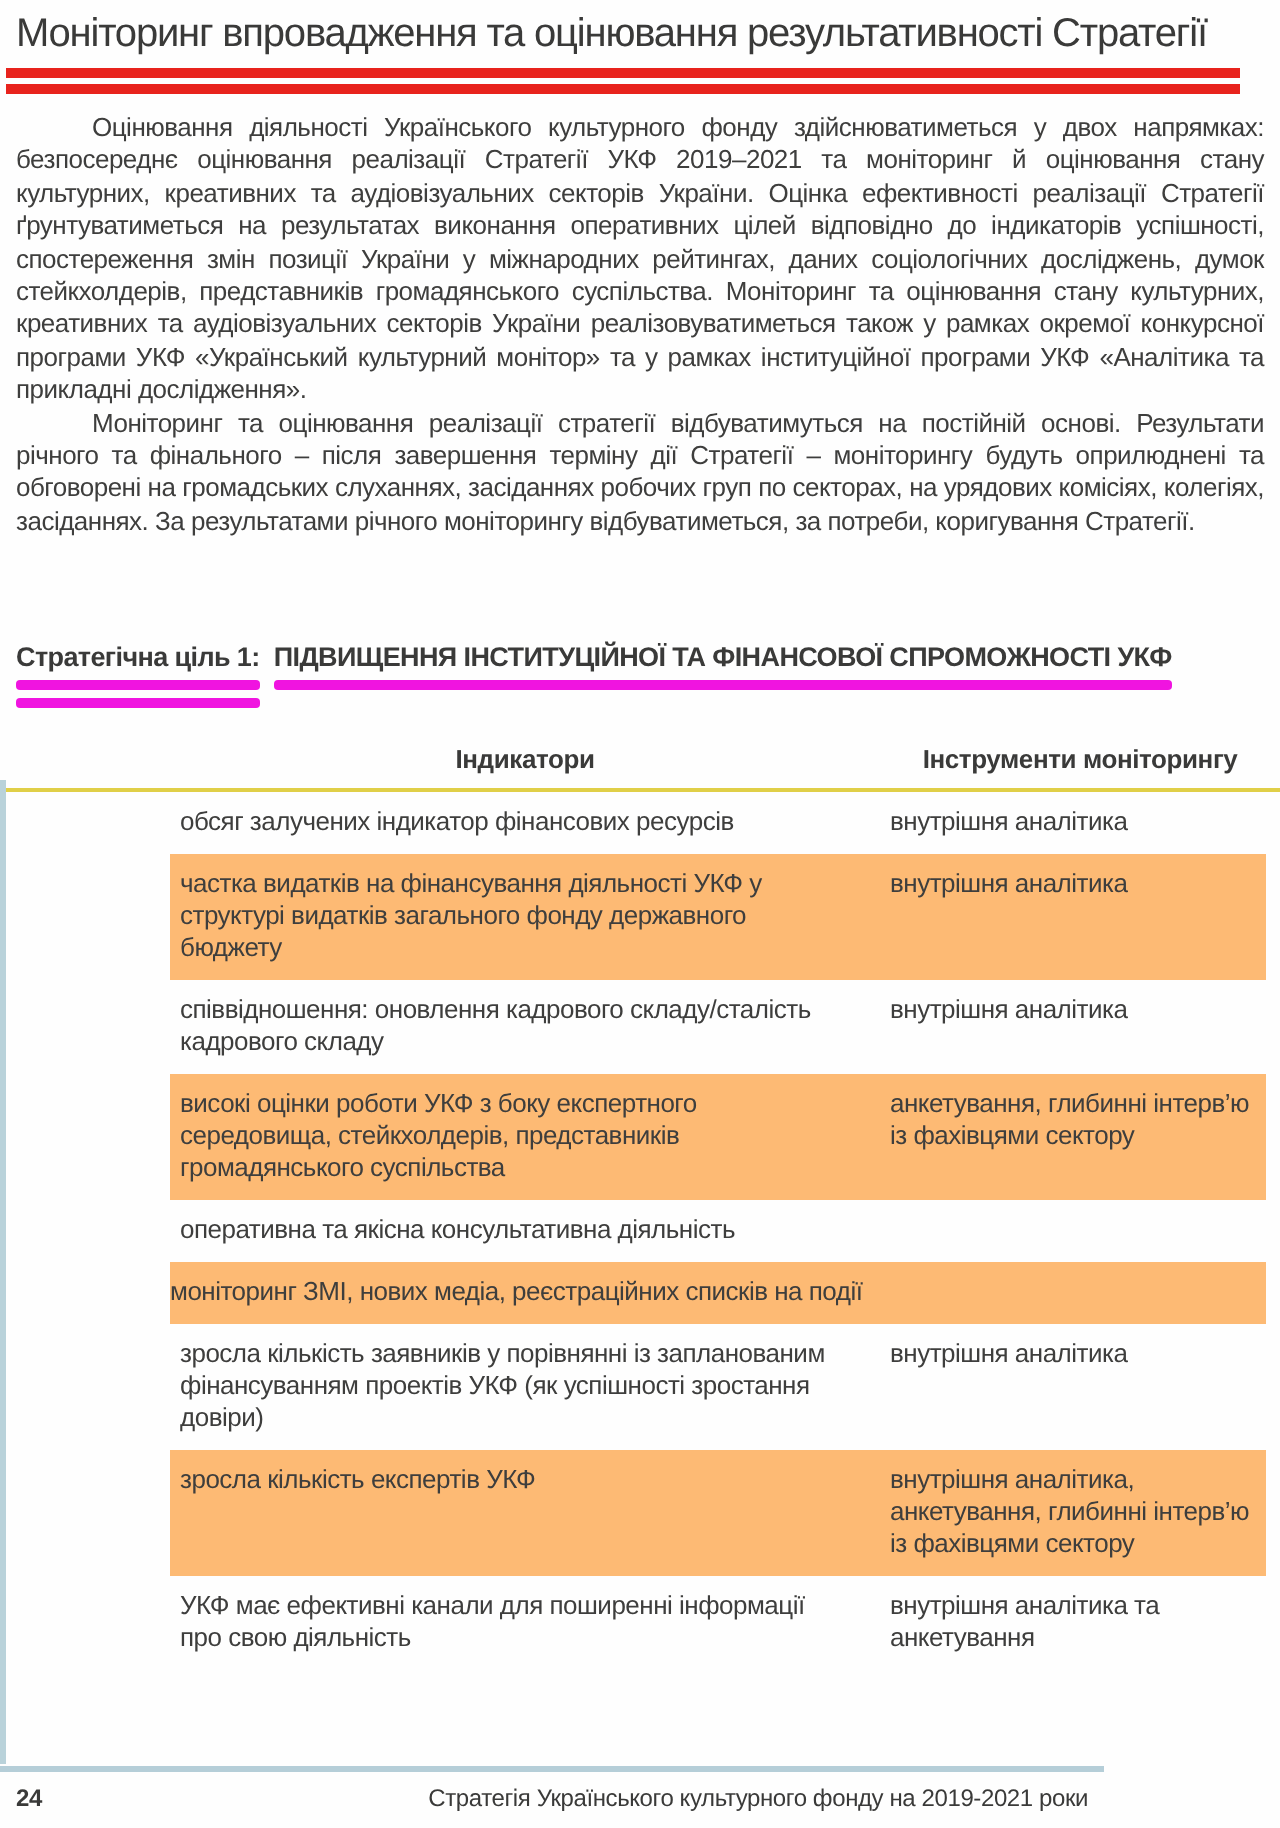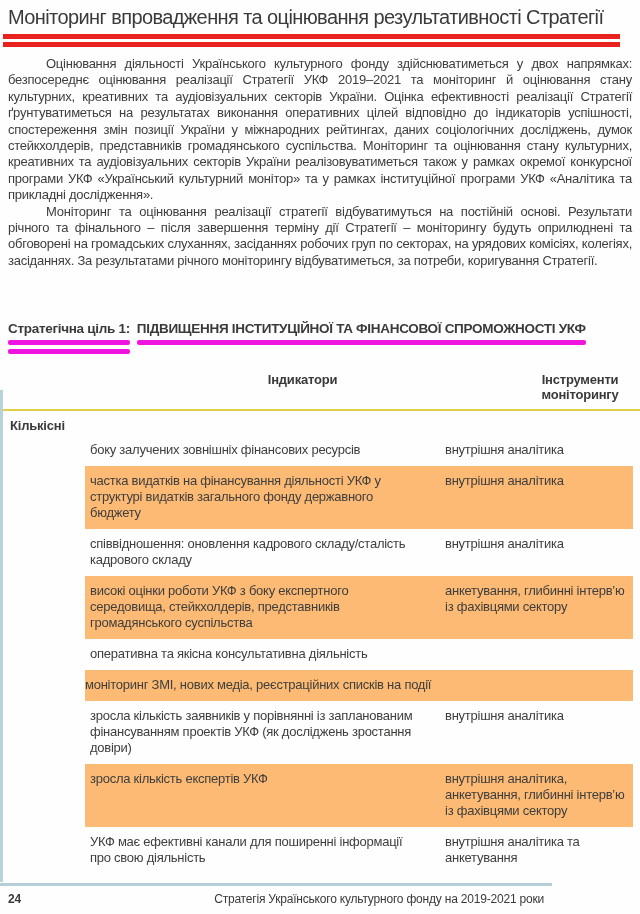--- a/index.html
+++ b/index.html
@@ -46,21 +46,20 @@
   .sec-part .bar{display:block;height:5px;background:#f014e0;border-radius:2px;margin-top:4px;}
   .sec-part .bar + .bar{margin-top:4px;}
   .sec-label{margin-right:7px;}
   
   .table{margin-top:14px;}
   .table-head{
     display:grid;
     grid-template-columns:85px 355px 1fr;
     font-size:13px;font-weight:700;color:#3a3a39;
     letter-spacing:-0.2px;
-    gap:40px;
   }
   .table-head .col-h{text-align:center;padding:4px 0 7px 0;}
   .yellow-rule{height:0;border-top:2px solid #e0cf48;margin:0;}
   .group-label{
     font-size:13px;font-weight:700;color:#3a3a39;
     padding:7px 0 2px 10px;letter-spacing:-0.2px;
   }
   .table-body{}
   .t-row{
     margin-left:85px;
@@ -118,24 +117,23 @@
     </span>
   </div>
 
   <div class="table">
     <div class="table-head">
       <div></div>
       <div class="col-h">Індикатори</div>
       <div class="col-h">Інструменти моніторингу</div>
     </div>
     <div class="yellow-rule"></div>
-    <div class="group-label">Кількісні</div>
     <div class="table-body">
         <div class="t-row">
-    <div class="ind">боку залучених зовнішніх фінансових ресурсів</div>
+    <div class="ind">обсяг залучених індикатор фінансових ресурсів</div>
     <div class="tool">внутрішня аналітика</div>
   </div>
         <div class="t-row shaded">
     <div class="ind">частка видатків на фінансування діяльності УКФ у структурі видатків загального фонду державного бюджету</div>
     <div class="tool">внутрішня аналітика</div>
   </div>
         <div class="t-row">
     <div class="ind">співвідношення: оновлення кадрового складу/сталість кадрового складу</div>
     <div class="tool">внутрішня аналітика</div>
   </div>
@@ -143,21 +141,21 @@
     <div class="ind">високі оцінки роботи УКФ з боку експертного середовища, стейкхолдерів, представників громадянського суспільства</div>
     <div class="tool">анкетування, глибинні інтерв’ю із фахівцями сектору</div>
   </div>
         <div class="t-row">
     <div class="ind">оперативна та якісна консультативна діяльність</div>
   </div>
         <div class="t-row shaded">
     <div class="tool">моніторинг ЗМІ, нових медіа, реєстраційних списків на події</div>
   </div>
         <div class="t-row">
-    <div class="ind">зросла кількість заявників у порівнянні із запланованим фінансуванням проектів УКФ (як досліджень зростання довіри)</div>
+    <div class="ind">зросла кількість заявників у порівнянні із запланованим фінансуванням проектів УКФ (як успішності зростання довіри)</div>
     <div class="tool">внутрішня аналітика</div>
   </div>
         <div class="t-row shaded">
     <div class="ind">зросла кількість експертів УКФ</div>
     <div class="tool">внутрішня аналітика, анкетування, глибинні інтерв’ю із фахівцями сектору</div>
   </div>
         <div class="t-row">
     <div class="ind">УКФ має ефективні канали для поширенні інформації про свою діяльність</div>
     <div class="tool">внутрішня аналітика та анкетування</div>
   </div>

